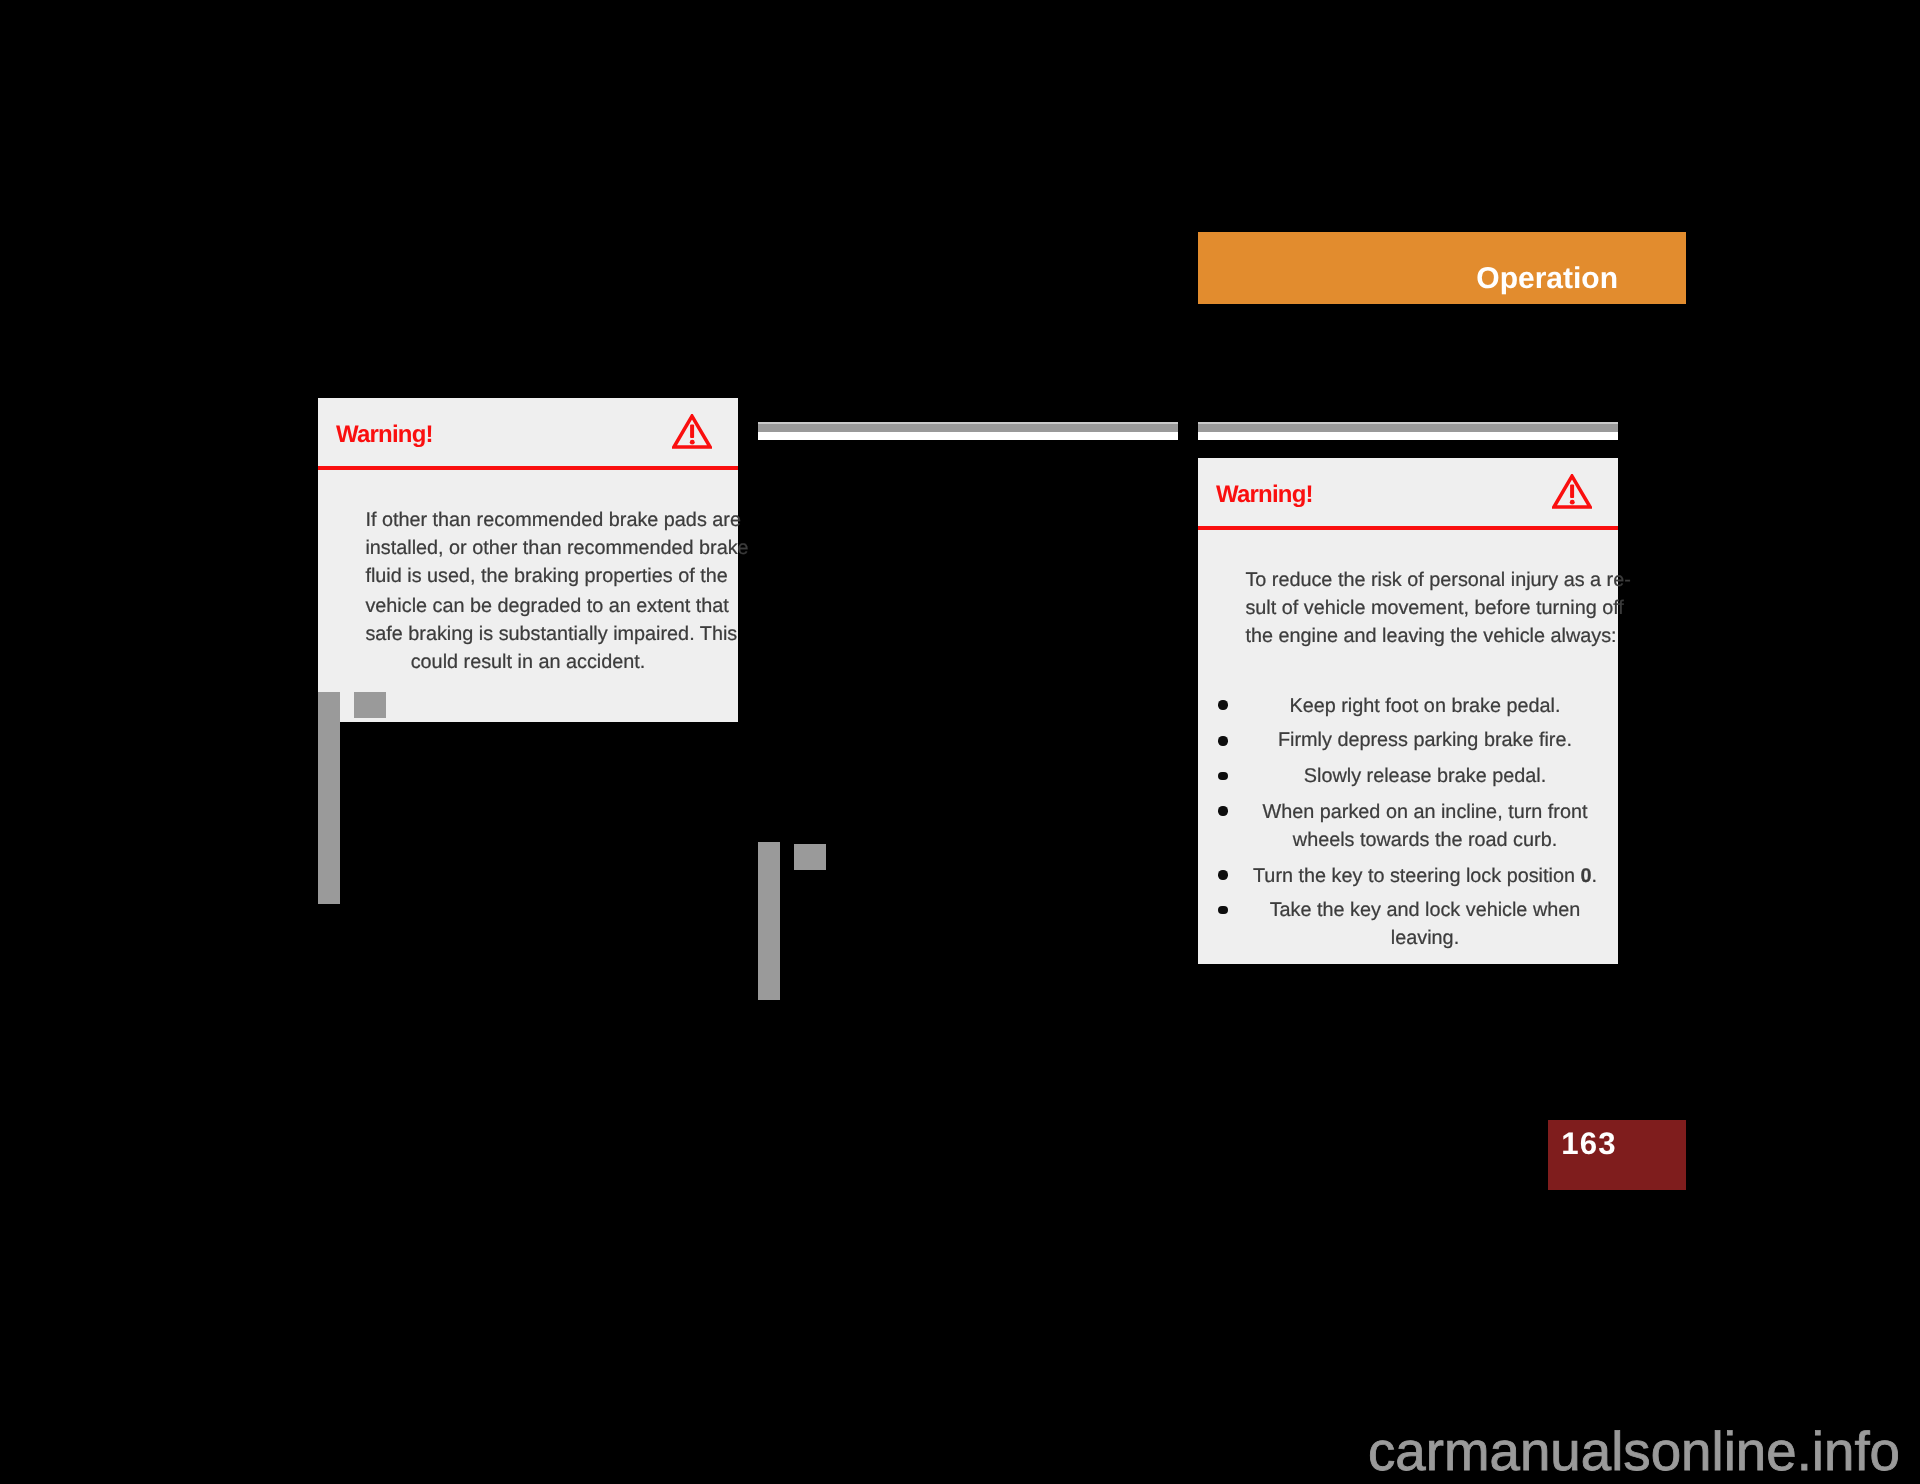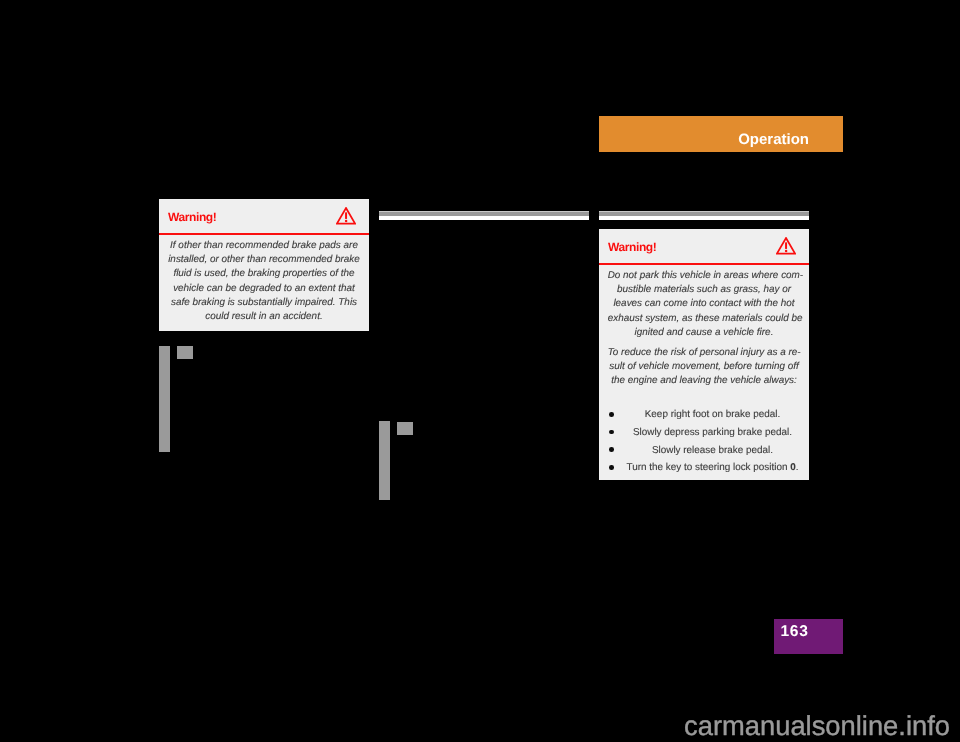--- a/index.html
+++ b/index.html
@@ -31,39 +31,39 @@
   .warnbox{position:absolute;width:210px;background:#efefef;box-sizing:border-box;text-align:center;}
   #wb-left{left:159px;top:199px;}
   #wb-right{left:599px;top:229px;}
   .wb-head{position:relative;height:34px;}
   .wb-title{position:absolute;left:9px;top:11px;color:#fa0f0f;
       font-size:12px;font-weight:bold;line-height:14px;letter-spacing:-0.4px;}
   .wb-icon{position:absolute;left:177px;top:7.9px;width:20px;height:18px;}
   .wb-rule{height:1.7px;background:#fa0f0f;}
   .wb-body{padding:4.3px 8.7px 4.5px 8.7px;color:#3c3c3c;font-size:9.92px;
       line-height:14.25px;-webkit-text-stroke:0.12px #3c3c3c;}
-  .wb-body p{margin:0;white-space:nowrap;font-style:italic;}
+  .wb-body p{margin:15px;white-space:nowrap;}
   .wb-body p + p{margin-top:5.5px;}
   .wb-body ul{margin:20px 0 0 0;padding:0;list-style:none;}
   .wb-body li{position:relative;padding-left:17px;white-space:nowrap;}
   .wb-body li + li{margin-top:3.4px;}
   #wb-left .wb-body{padding-bottom:6.5px;}
   .bullet{position:absolute;left:1.5px;top:3.6px;width:4.7px;height:4.7px;
       border-radius:50%;background:#0d0d0d;}
 
   
   .vbar,.vsq{position:absolute;background:#9a9a9a;}
   .vbar.m1{left:159px;top:346px;width:11px;height:106px;}
   .vsq.m1{left:177px;top:346px;width:16px;height:13px;}
   .vbar.m2{left:379px;top:421px;width:11px;height:79px;}
   .vsq.m2{left:397px;top:422px;width:16px;height:13px;}
 
   
-  .pagenum{position:absolute;left:774px;top:619px;width:69px;height:35px;
-      background:#701a75;}
+  .pagenum{position:absolute;left:774px;top:560px;width:69px;height:35px;
+      background:#7f1d1d;}
   .pagenum span{position:absolute;left:6.6px;top:3.6px;color:#ffffff;font-size:15.6px;
       font-weight:bold;line-height:17px;letter-spacing:0.6px;}
 
   
   .watermark{position:absolute;left:684px;top:711.3px;color:#9a9a9a;
       font-size:27.35px;line-height:29px;letter-spacing:0px;
       -webkit-text-stroke:0.42px #9a9a9a;}
 </style>
 </head>
 <body>
@@ -102,27 +102,28 @@
     <div class="wb-head">
       <div class="wb-title">Warning!</div>
       <svg class="wb-icon" viewBox="0 0 20 18">
         <path d="M10 1.05 L19.05 16.5 L0.95 16.5 Z" fill="none" stroke="#fa0f0f" stroke-width="1.75" stroke-linejoin="miter"></path>
         <rect x="9.05" y="5.3" width="2" height="6.7" rx="0.45" fill="#fa0f0f"></rect>
         <rect x="8.9" y="12.85" width="2.45" height="2.45" rx="1.225" fill="#fa0f0f"></rect>
       </svg>
     </div>
     <div class="wb-rule"></div>
     <div class="wb-body">
-      <p>Do not park this vehicle in areas where com-<br>bustible materials such as grass, hay or<br>leaves can come into contact with the hot<br>exhaust system, as these materials could be<br>ignited and cause a vehicle fire.</p>
       <p>To reduce the risk of personal injury as a re-<br>sult of vehicle movement, before turning off<br>the engine and leaving the vehicle always:</p>
       <ul>
           <li><span class="bullet"></span><span>Keep right foot on brake pedal.</span></li>
-          <li><span class="bullet"></span><span>Slowly depress parking brake pedal.</span></li>
+          <li><span class="bullet"></span><span>Firmly depress parking brake fire.</span></li>
           <li><span class="bullet"></span><span>Slowly release brake pedal.</span></li>
+          <li><span class="bullet"></span><span>When parked on an incline, turn front<br>wheels towards the road curb.</span></li>
           <li><span class="bullet"></span><span>Turn the key to steering lock position <b>0</b>.</span></li>
+          <li><span class="bullet"></span><span>Take the key and lock vehicle when<br>leaving.</span></li>
         </ul>
     </div>
   </div>
 
   <div class="vbar m1"></div>
   <div class="vsq m1"></div>
   <div class="vbar m2"></div>
   <div class="vsq m2"></div>
 
   <div class="pagenum">

